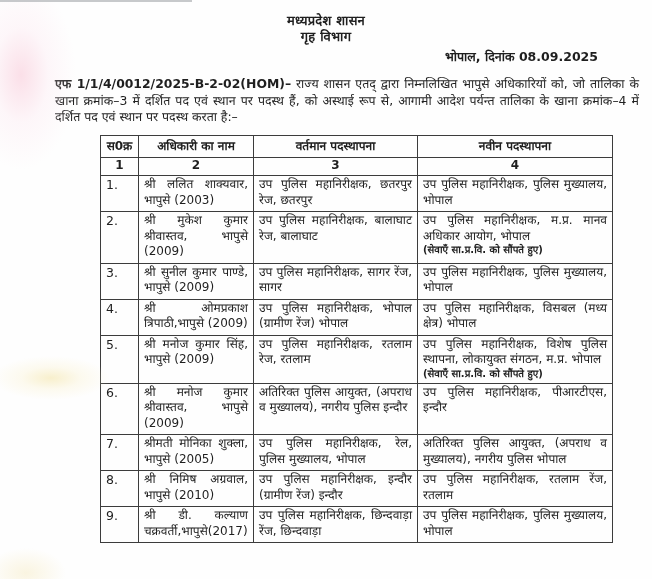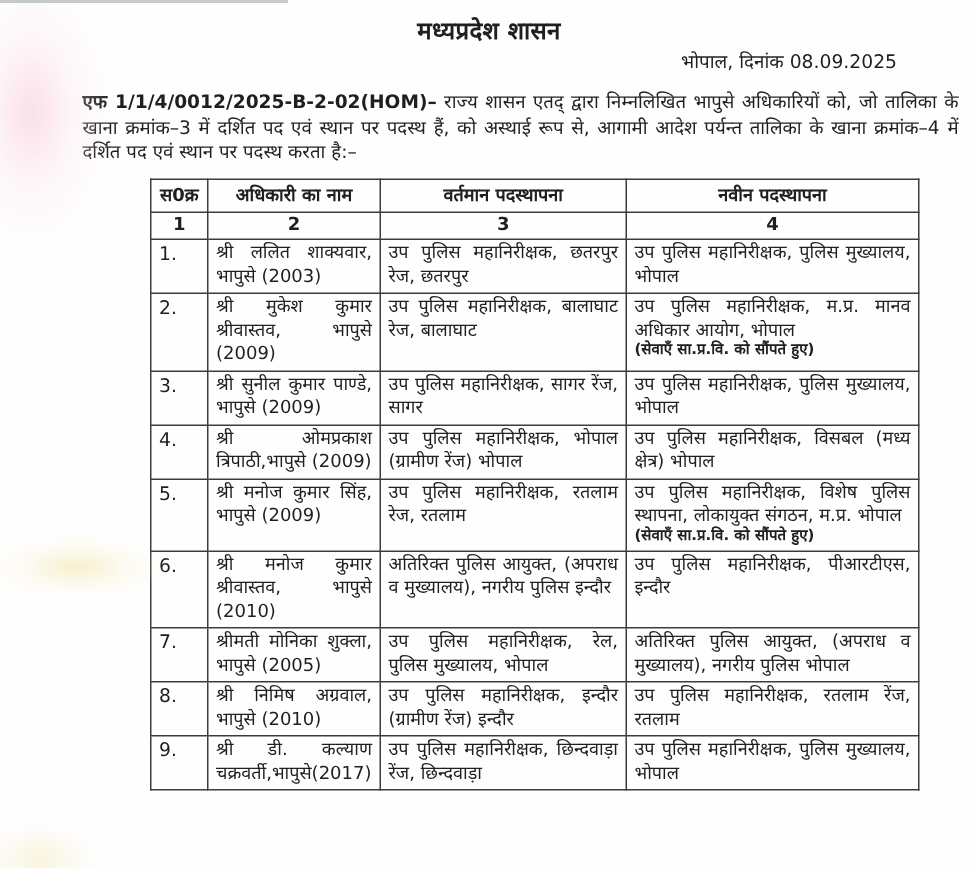--- a/index.html
+++ b/index.html
@@ -21,24 +21,24 @@
     position:absolute; left:-8px; top:356px; width:118px; height:44px;
     background:radial-gradient(closest-side, rgba(247,237,196,.85), rgba(250,243,214,.4), rgba(255,255,255,0));
     pointer-events:none;
   }
   .scan-blob-yellow2 {
     position:absolute; left:-14px; top:548px; width:80px; height:50px;
     background:radial-gradient(closest-side, rgba(247,238,205,.6), rgba(255,255,255,0));
     pointer-events:none;
   }
   .doc-header { text-align:center; padding-top:13px; font-weight:bold;
-    font-size:16px; line-height:16px; letter-spacing:.2px; }
+    font-size:13px; line-height:16px; letter-spacing:.2px; }
   .doc-header div { white-space:nowrap; }
   .place-date { text-align:right; padding-right:54px; margin-top:3px;
-    font-weight:normal; font-size:12.5px; }
+    font-weight:bold; font-size:12.5px; }
   .order-para { margin:11px 13px 0 55px; font-size:12.4px; line-height:16.6px;
     text-align:justify; }
   .order-ref { font-weight:bold; }
   table.order-table {
     margin:9px 0 0 100px; width:512px; border-collapse:collapse;
     table-layout:fixed; font-size:12px;
   }
   .order-table td, .order-table th {
     border:1.5px solid #3c3c3c; vertical-align:top;
     padding:1px 5px 3px 5px; line-height:15.5px;
@@ -56,20 +56,21 @@
 </head>
 <body>
 
 <div class="scan-blob-pink"></div>
 <div class="scan-blob-yellow"></div>
 <div class="scan-blob-yellow2"></div>
 <div class="scan-top-line"></div>
 
 <div class="doc-header">
   <div>मध्यप्रदेश शासन</div>
+  <div>गृह विभाग</div>
 </div>
 
 <div class="place-date">भोपाल, दिनांक 08.09.2025</div>
 
 <div class="order-para"><span class="order-ref">एफ 1/1/4/0012/2025-B-2-02(HOM)–</span><span> राज्य शासन एतद् द्वारा निम्नलिखित भापुसे अधिकारियों को, जो तालिका के खाना क्रमांक–3 में दर्शित पद एवं स्थान पर पदस्थ हैं, को अस्थाई रूप से, आगामी आदेश पर्यन्त तालिका के खाना क्रमांक–4 में दर्शित पद एवं स्थान पर पदस्थ करता है:–</span></div>
 
 <table class="order-table">
   <colgroup>
     <col class="col-sno">
       <col class="col-name">
@@ -115,21 +116,21 @@
       <td class="cell-just">उप पुलिस महानिरीक्षक, विसबल (मध्य क्षेत्र) भोपाल</td>
     </tr>
     <tr>
       <td class="cell-sno">5.</td>
       <td class="cell-just">श्री मनोज कुमार सिंह, भापुसे (2009)</td>
       <td class="cell-just">उप पुलिस महानिरीक्षक, रतलाम रेज, रतलाम</td>
       <td class="cell-just"><span>उप पुलिस महानिरीक्षक, विशेष पुलिस स्थापना, लोकायुक्त संगठन, म.प्र. भोपाल</span><div class="cell-note">(सेवाएँ सा.प्र.वि. को सौंपते हुए)</div></td>
     </tr>
     <tr>
       <td class="cell-sno">6.</td>
-      <td class="cell-just">श्री मनोज कुमार श्रीवास्तव, भापुसे (2010)</td>
+      <td class="cell-just">श्री मनोज कुमार श्रीवास्तव, भापुसे (2009)</td>
       <td class="cell-just">अतिरिक्त पुलिस आयुक्त, (अपराध व मुख्यालय), नगरीय पुलिस इन्दौर</td>
       <td class="cell-just">उप पुलिस महानिरीक्षक, पीआरटीएस, इन्दौर</td>
     </tr>
     <tr>
       <td class="cell-sno">7.</td>
       <td class="cell-just">श्रीमती मोनिका शुक्ला, भापुसे (2005)</td>
       <td class="cell-just">उप पुलिस महानिरीक्षक, रेल, पुलिस मुख्यालय, भोपाल</td>
       <td class="cell-just">अतिरिक्त पुलिस आयुक्त, (अपराध व मुख्यालय), नगरीय पुलिस भोपाल</td>
     </tr>
     <tr>

